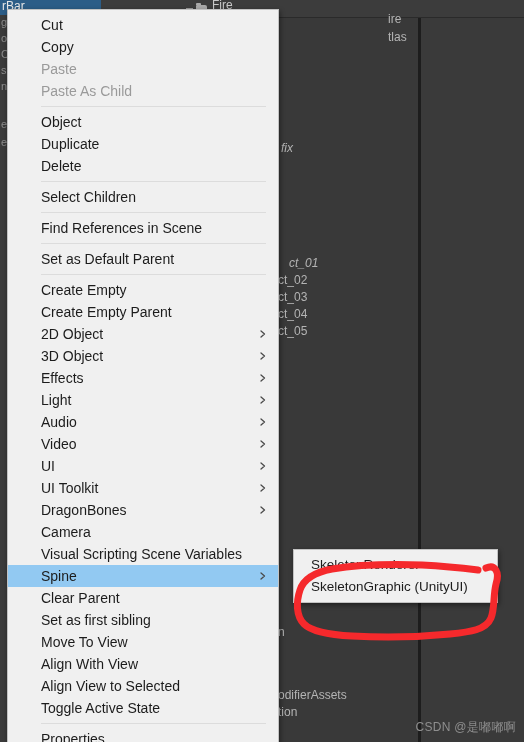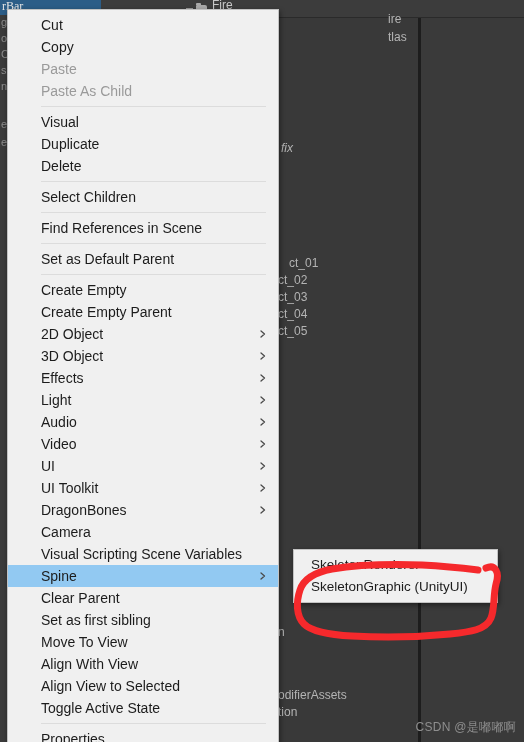--- a/index.html
+++ b/index.html
@@ -55,21 +55,21 @@
     background: #2c5d87;
   }
   .bg-text {
     position: absolute;
     color: #b4b4b4;
     font-size: 12px;
     white-space: nowrap;
     font-family: "Liberation Sans", sans-serif;
   }
   .bg-text.dim { color: #8d8d8d; }
-  .bg-text.sel { color: #e6e6e6; font-family: Liberation Serif, serif; }
+  .bg-text.sel { color: #e6e6e6; }
   .bg-text.bright { color: #c8c8c8; }
 
   .bg-toolbar {
     position: absolute;
     left: 101px; top: 0;
     width: 423px; height: 17px;
     background: #3c3c3c;
     border-bottom: 1px solid #2a2a2a;
   }
 
@@ -208,39 +208,39 @@
   <div class="bg-text dim" style="left:1px; top:32px;  font-size:11px;">o</div>
   <div class="bg-text dim" style="left:1px; top:48px;  font-size:11px;">C</div>
   <div class="bg-text dim" style="left:1px; top:64px;  font-size:11px;">sl</div>
   <div class="bg-text dim" style="left:1px; top:80px;  font-size:11px;">n</div>
   <div class="bg-text dim" style="left:1px; top:118px; font-size:11px;">e</div>
   <div class="bg-text dim" style="left:1px; top:136px; font-size:11px;">e</div>
 
   <div class="bg-text" style="left:388px; top:12px;">ire</div>
   <div class="bg-text" style="left:388px; top:30px;">tlas</div>
   <div class="bg-text" style="left:281px; top:141px;font-style:italic;">fix</div>
-  <div class="bg-text" style="left:289px; top:256px;">ct_01</div>
+  <div class="bg-text" style="left:289px; top:256px;font-style:italic;">ct_01</div>
   <div class="bg-text" style="left:278px; top:273px;">ct_02</div>
   <div class="bg-text" style="left:278px; top:290px;">ct_03</div>
   <div class="bg-text" style="left:278px; top:307px;">ct_04</div>
   <div class="bg-text" style="left:278px; top:324px;">ct_05</div>
   <div class="bg-text" style="left:278px; top:625px;">n</div>
   <div class="bg-text" style="left:278px; top:688px;">odifierAssets</div>
   <div class="bg-text" style="left:278px; top:705px;">tion</div>
 
   <div class="mini-folder" style="left:163px; top:735px; opacity:0.8;"></div>
 </div>
 
 <div id="context-menu">
     <div class="menu-item"><span>Cut</span></div>
     <div class="menu-item"><span>Copy</span></div>
     <div class="menu-item disabled"><span>Paste</span></div>
     <div class="menu-item disabled"><span>Paste As Child</span></div>
     <div class="menu-sep"></div>
-    <div class="menu-item"><span>Visual</span></div>
+    <div class="menu-item"><span>Object</span></div>
     <div class="menu-item"><span>Duplicate</span></div>
     <div class="menu-item"><span>Delete</span></div>
     <div class="menu-sep"></div>
     <div class="menu-item"><span>Select Children</span></div>
     <div class="menu-sep"></div>
     <div class="menu-item"><span>Find References in Scene</span></div>
     <div class="menu-sep"></div>
     <div class="menu-item"><span>Set as Default Parent</span></div>
     <div class="menu-sep"></div>
     <div class="menu-item"><span>Create Empty</span></div>

